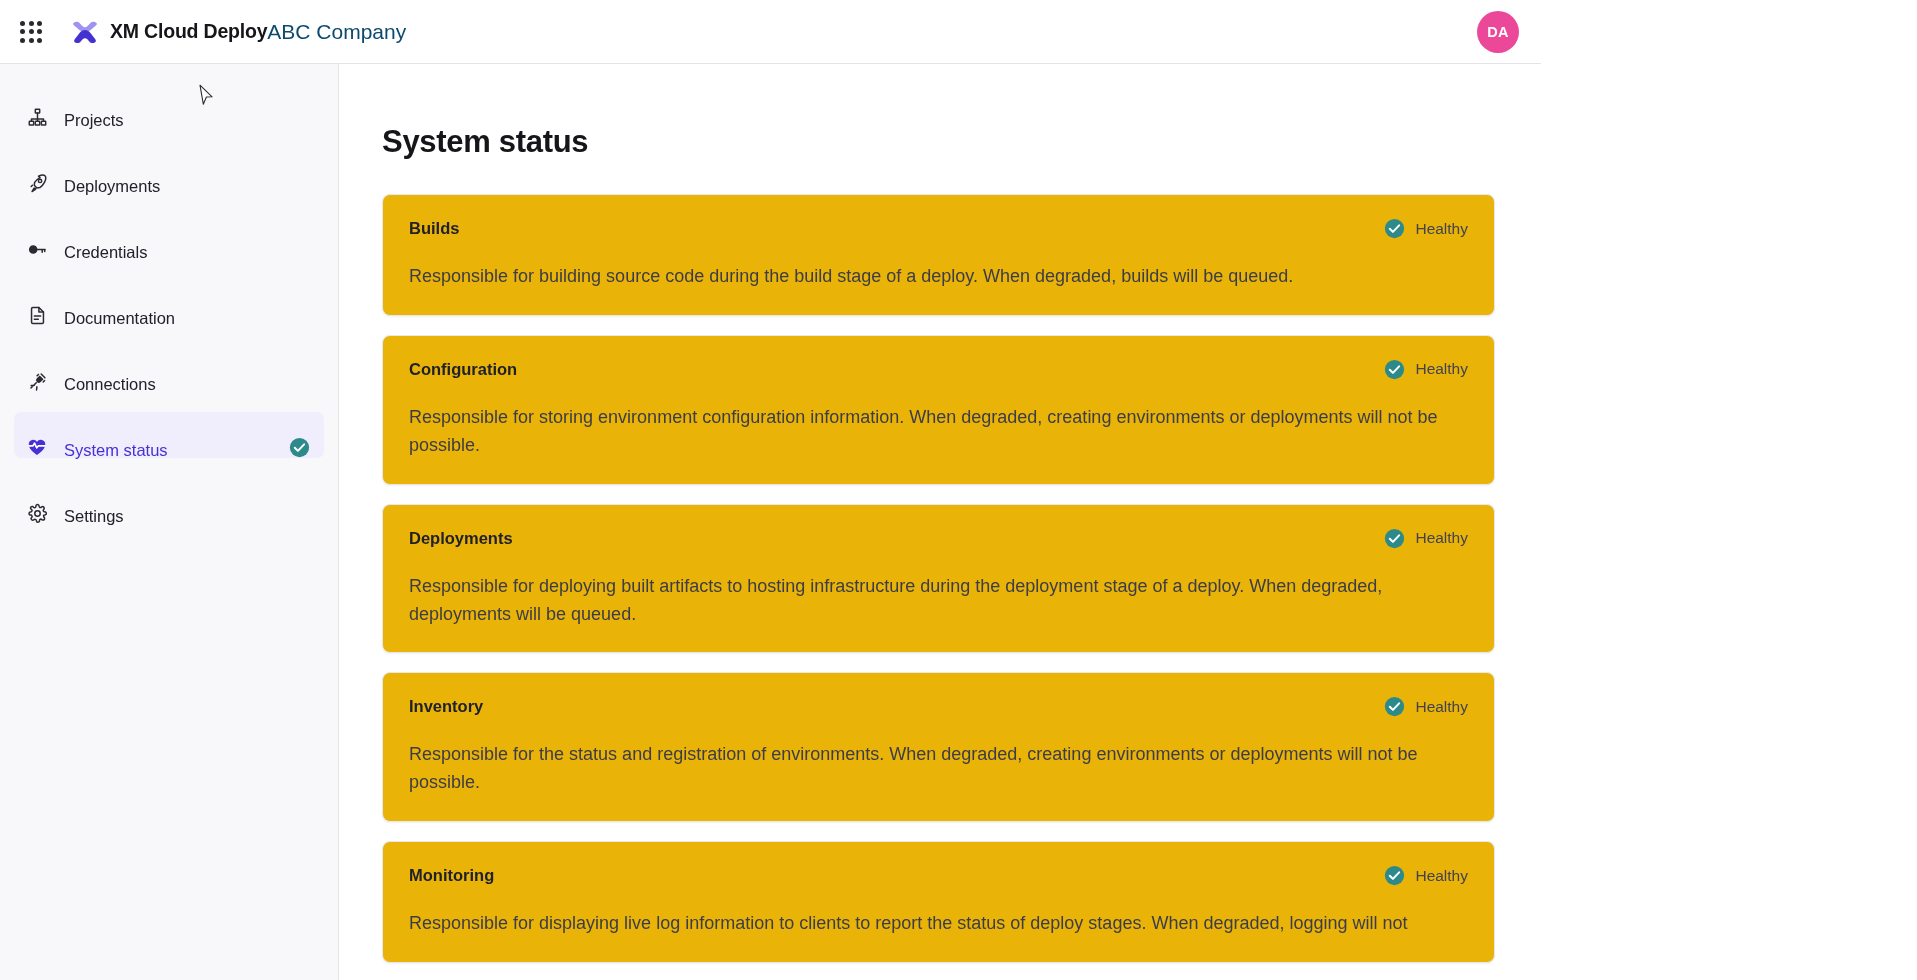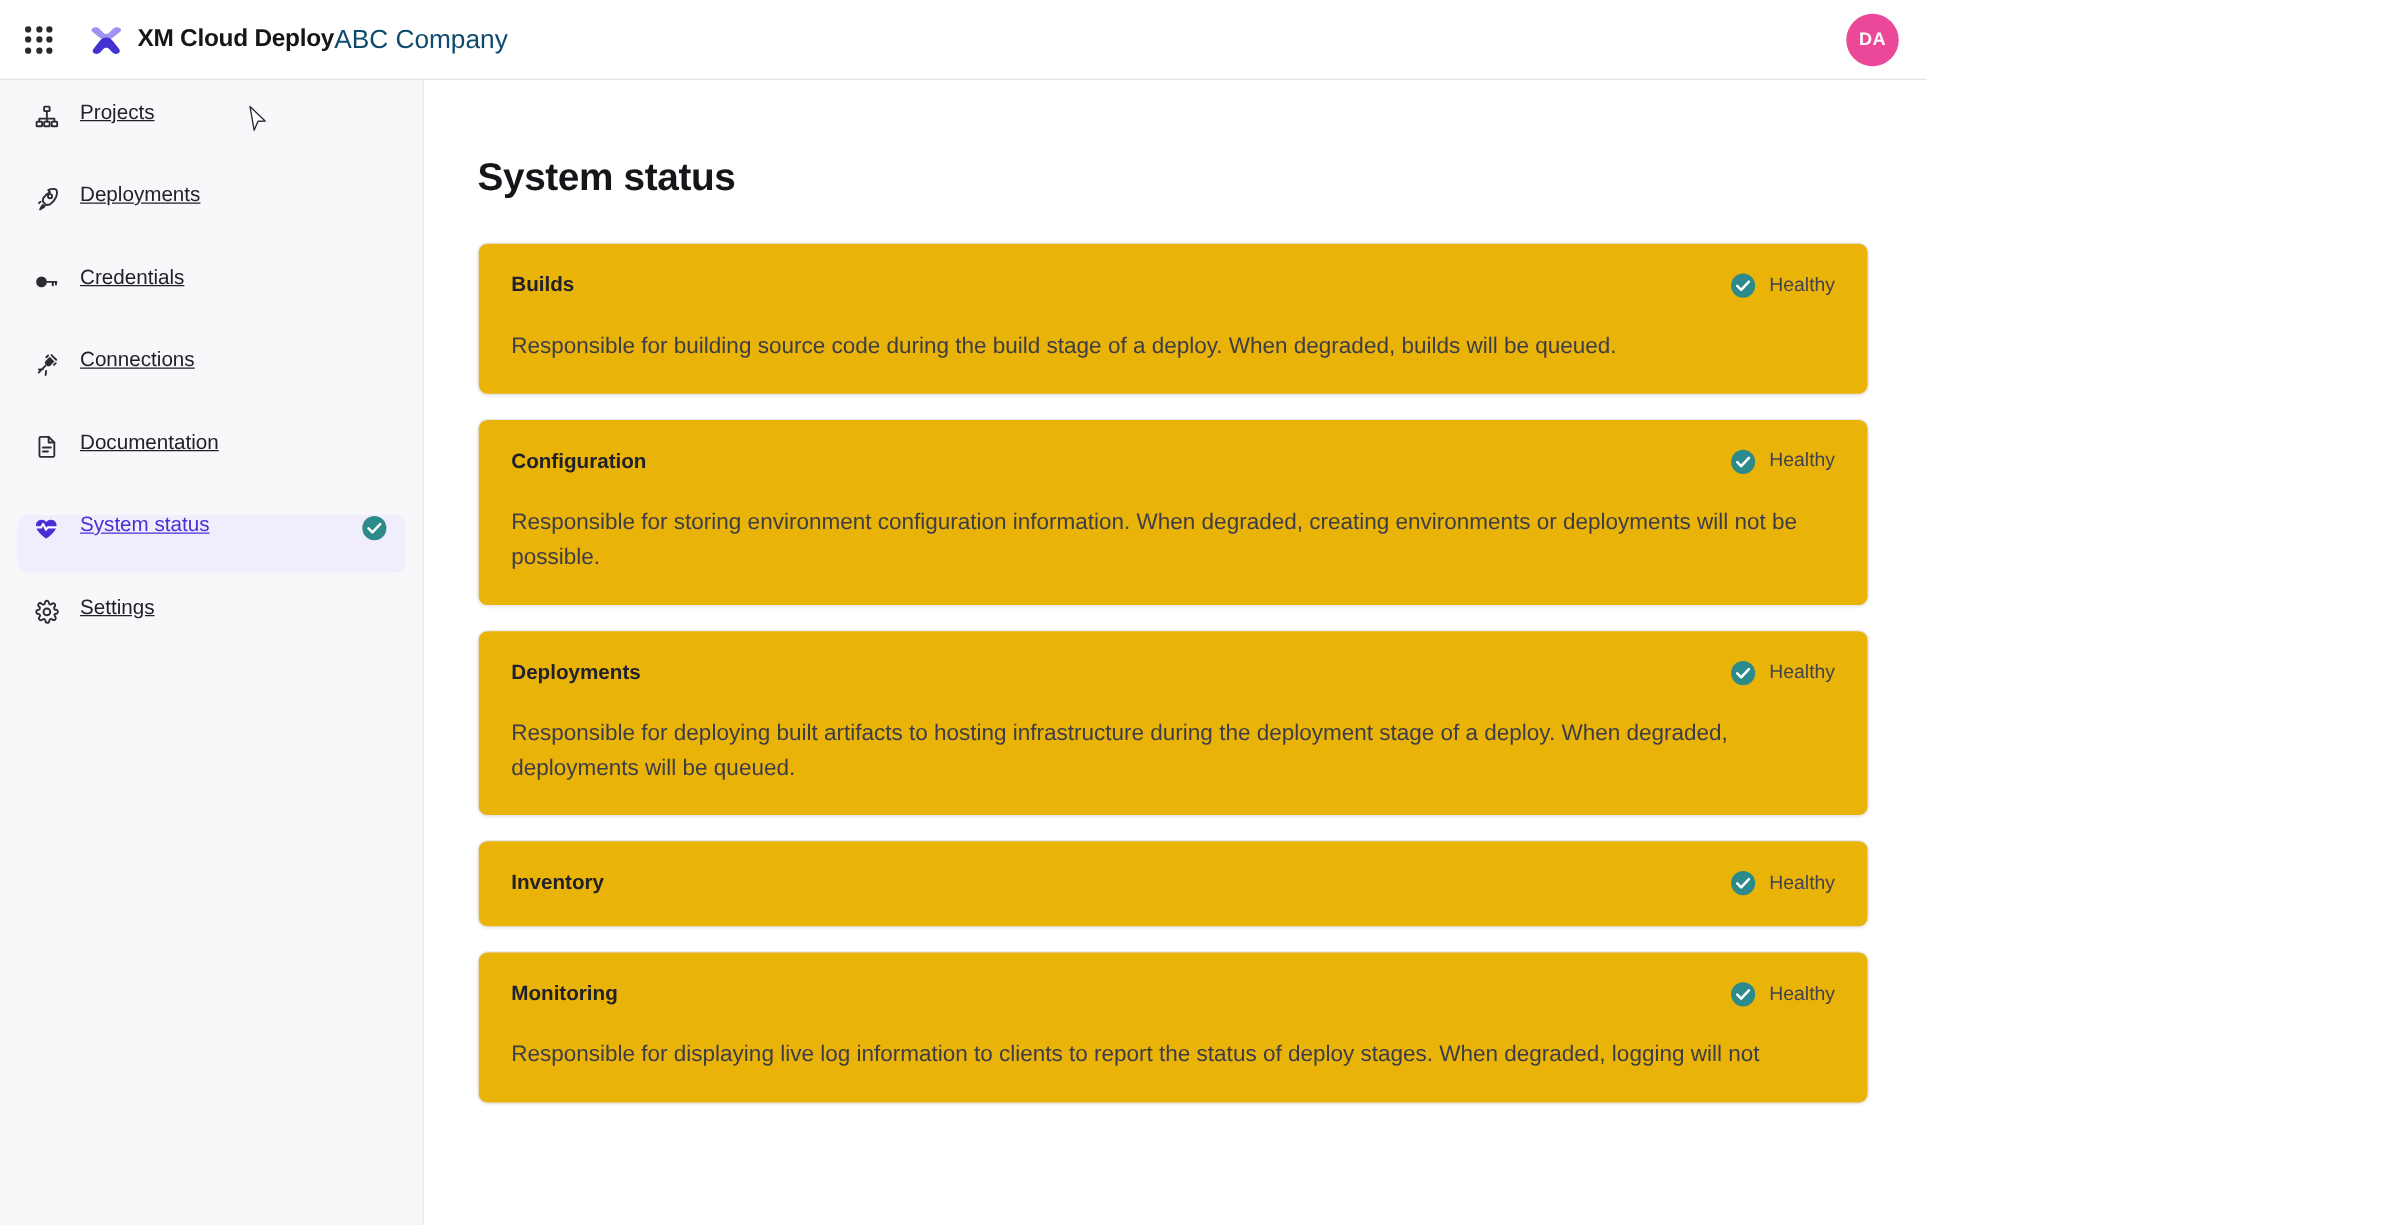--- a/index.html
+++ b/index.html
@@ -57,28 +57,27 @@
   
   .sidebar {
     width: 339px; min-width: 339px;
     background: #f8f8fa;
     border-right: 1px solid #e4e4e7;
     padding: 18px 14px 0 14px;
     display: flex; flex-direction: column; gap: 2px;
   }
   .nav-item {
     height: 46px;
-    display: flex; align-items: flex-start;
+    display: flex; align-items: flex-end;
     gap: 16px;
     padding: 0 14px 0 12px;
     border-radius: 7px;
     cursor: pointer;
     color: #21212b;
     margin-bottom: 18px;
-    text-decoration: underline;
   }
   .nav-item .nav-icon { width: 22px; height: 22px; flex: 0 0 22px; display: flex; align-items: center; justify-content: center; }
   .nav-item .nav-icon svg { display: block; }
   .nav-label { font-size: 16.5px; line-height: 1; white-space: nowrap; }
   .nav-item.active { background: #f0eefc; color: #4731d4; }
   .nav-item.active .nav-label { color: #4731d4; }
   .nav-trailing { margin-left: auto; display: flex; align-items: center; }
 
   
   .main {
@@ -188,37 +187,37 @@
             <circle cx="7.1" cy="12" r="4" fill="#2b2b33"></circle>
             <path d="M11.1 12h9.6M17.4 12v3.2M20.3 12v2.3"></path>
           </svg>
         </span>
         <span class="nav-label">Credentials</span>
       </div>
 
       <div class="nav-item">
         <span class="nav-icon">
           <svg width="21" height="21" viewBox="0 0 24 24" fill="none" stroke="#2b2b33" stroke-width="1.7" stroke-linecap="round" stroke-linejoin="round">
+            <path d="M13.6 2.8H6.6a1.4 1.4 0 0 0-1.4 1.4v15.6a1.4 1.4 0 0 0 1.4 1.4h10.8a1.4 1.4 0 0 0 1.4-1.4V8z"></path>
+            <path d="M13.6 2.8V8h5.2"></path>
+            <path d="M8.4 12.6h7.2M8.4 16.2h4.6"></path>
+          </svg>
+        </span>
+        <span class="nav-label">Documentation</span>
+      </div>
+
+      <div class="nav-item">
+        <span class="nav-icon">
+          <svg width="21" height="21" viewBox="0 0 24 24" fill="none" stroke="#2b2b33" stroke-width="1.7" stroke-linecap="round" stroke-linejoin="round">
             <path d="M14.6 5.1l4.3 4.3-3.3 3.3a3 3 0 0 1-4.3 0l-0.1-0.1a3 3 0 0 1 0-4.2z" fill="#2b2b33" stroke="none"></path>
             <path d="M16.2 3.5l4.3 4.3M13.1 3.9l-1.6 1.6M20.1 10.9l-1.6 1.6"></path>
             <path d="M10.6 13.4l-6.1 6.1M8.4 16.3l-3.6 0.4M11.3 18.1l-0.4 3.6"></path>
           </svg>
         </span>
         <span class="nav-label">Connections</span>
-      </div>
-
-      <div class="nav-item">
-        <span class="nav-icon">
-          <svg width="21" height="21" viewBox="0 0 24 24" fill="none" stroke="#2b2b33" stroke-width="1.7" stroke-linecap="round" stroke-linejoin="round">
-            <path d="M13.6 2.8H6.6a1.4 1.4 0 0 0-1.4 1.4v15.6a1.4 1.4 0 0 0 1.4 1.4h10.8a1.4 1.4 0 0 0 1.4-1.4V8z"></path>
-            <path d="M13.6 2.8V8h5.2"></path>
-            <path d="M8.4 12.6h7.2M8.4 16.2h4.6"></path>
-          </svg>
-        </span>
-        <span class="nav-label">Documentation</span>
       </div>
 
       <div class="nav-item active">
         <span class="nav-icon">
           <svg width="22" height="22" viewBox="0 0 24 24" fill="none">
             <path d="M12 20.6S3 15.1 3 9.2a5 5 0 0 1 9-3 5 5 0 0 1 9 3c0 5.9-9 11.4-9 11.4z" fill="#4731d4"></path>
             <path d="M3.4 10.8h4.2l1.7-3.1 2.4 5.2 1.6-2.1h7.3" stroke="#ffffff" stroke-width="1.8" stroke-linecap="round" stroke-linejoin="round" fill="none"></path>
           </svg>
         </span>
         <span class="nav-label">System status</span>
@@ -302,20 +301,21 @@
             <div class="card-status">
               <span>
                 <svg class="check-badge" viewBox="0 0 24 24">
                   <circle cx="12" cy="12" r="11" fill="#2d8a8a"></circle>
                   <path d="M6.6 12.3l3.6 3.6 7.1-7.5" fill="none" stroke="#ffffff" stroke-width="2.3" stroke-linecap="round" stroke-linejoin="round"></path>
                 </svg>
               </span>
               <span class="status-label">Healthy</span>
             </div>
           </div>
+          <p class="card-desc">Responsible for the status and registration of environments. When degraded, creating environments or deployments will not be possible.</p>
         </section>
 
         <section class="card">
           <div class="card-head">
             <div class="card-title">Monitoring</div>
             <div class="card-status">
               <span>
                 <svg class="check-badge" viewBox="0 0 24 24">
                   <circle cx="12" cy="12" r="11" fill="#2d8a8a"></circle>
                   <path d="M6.6 12.3l3.6 3.6 7.1-7.5" fill="none" stroke="#ffffff" stroke-width="2.3" stroke-linecap="round" stroke-linejoin="round"></path>

